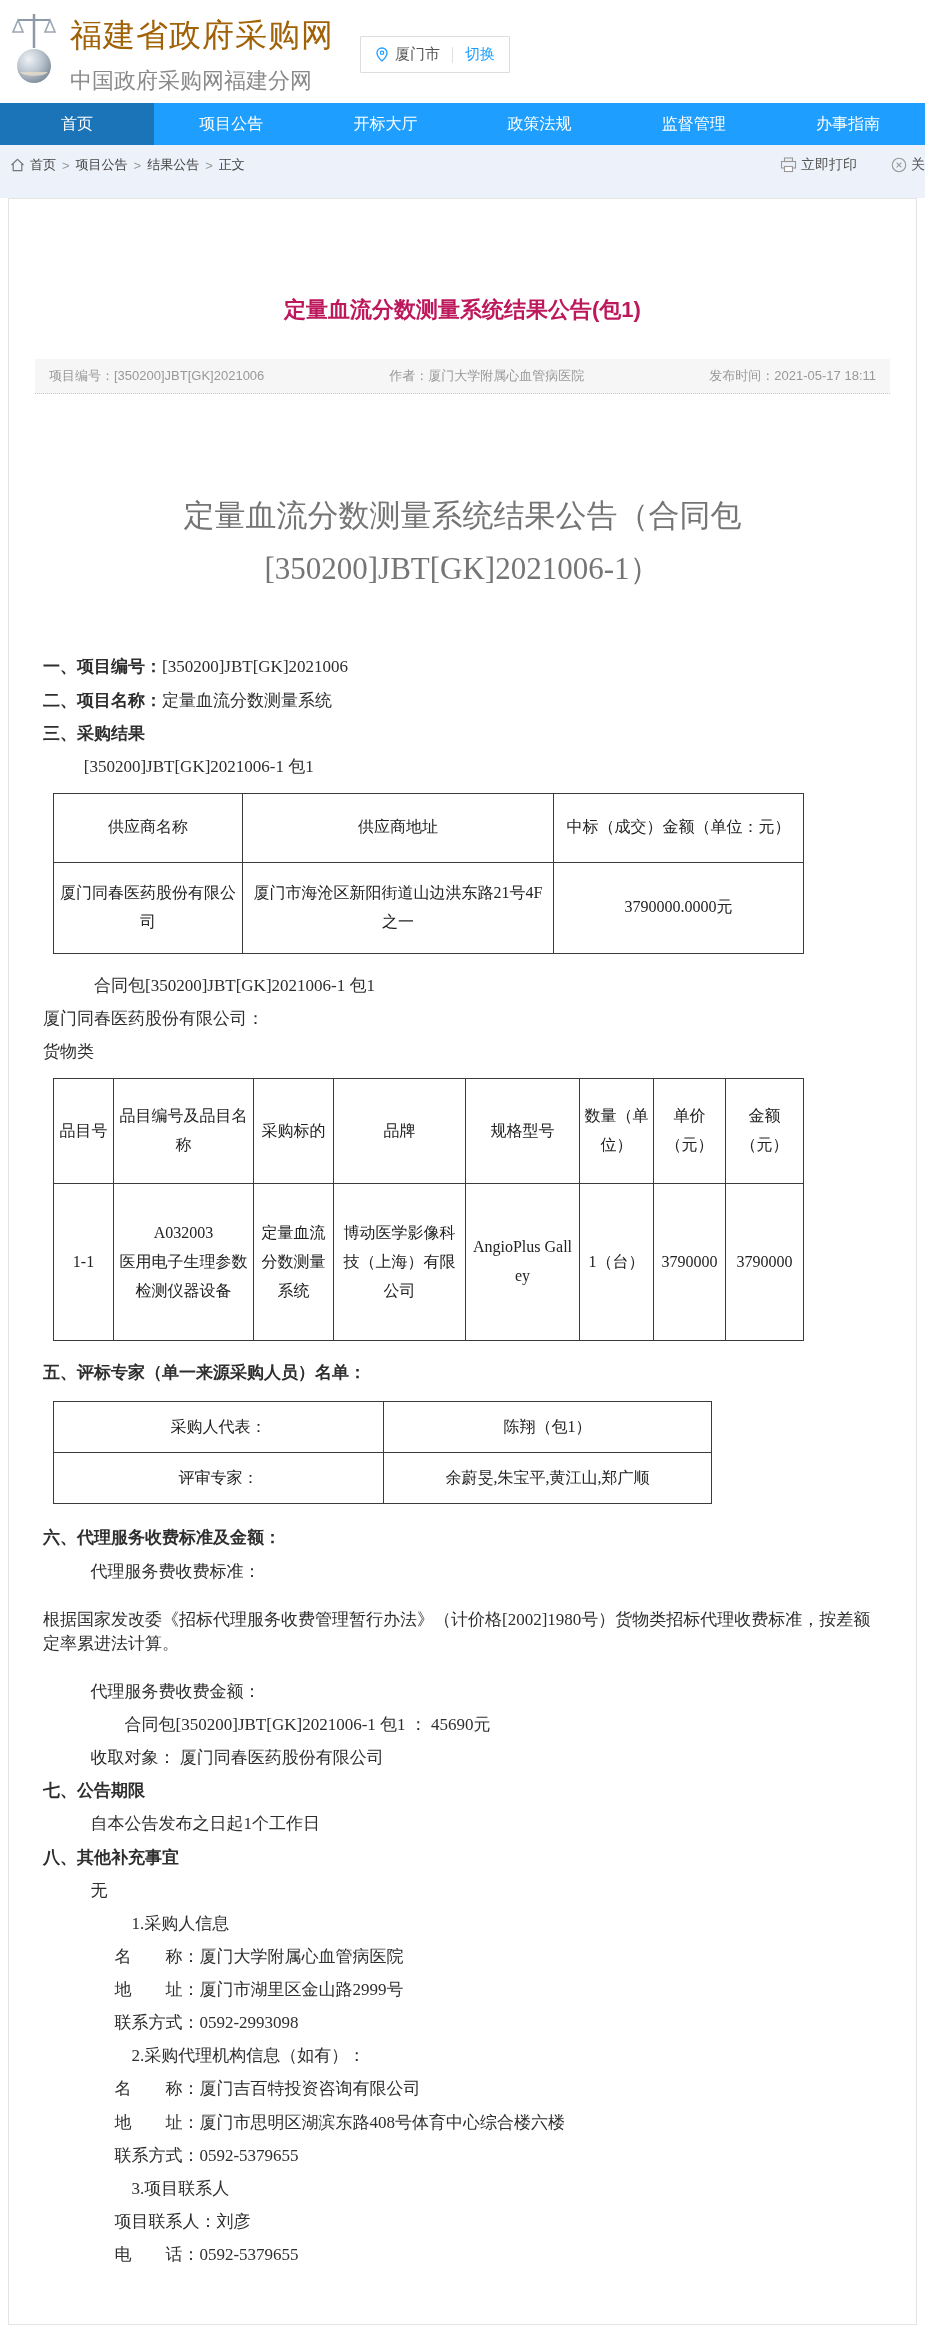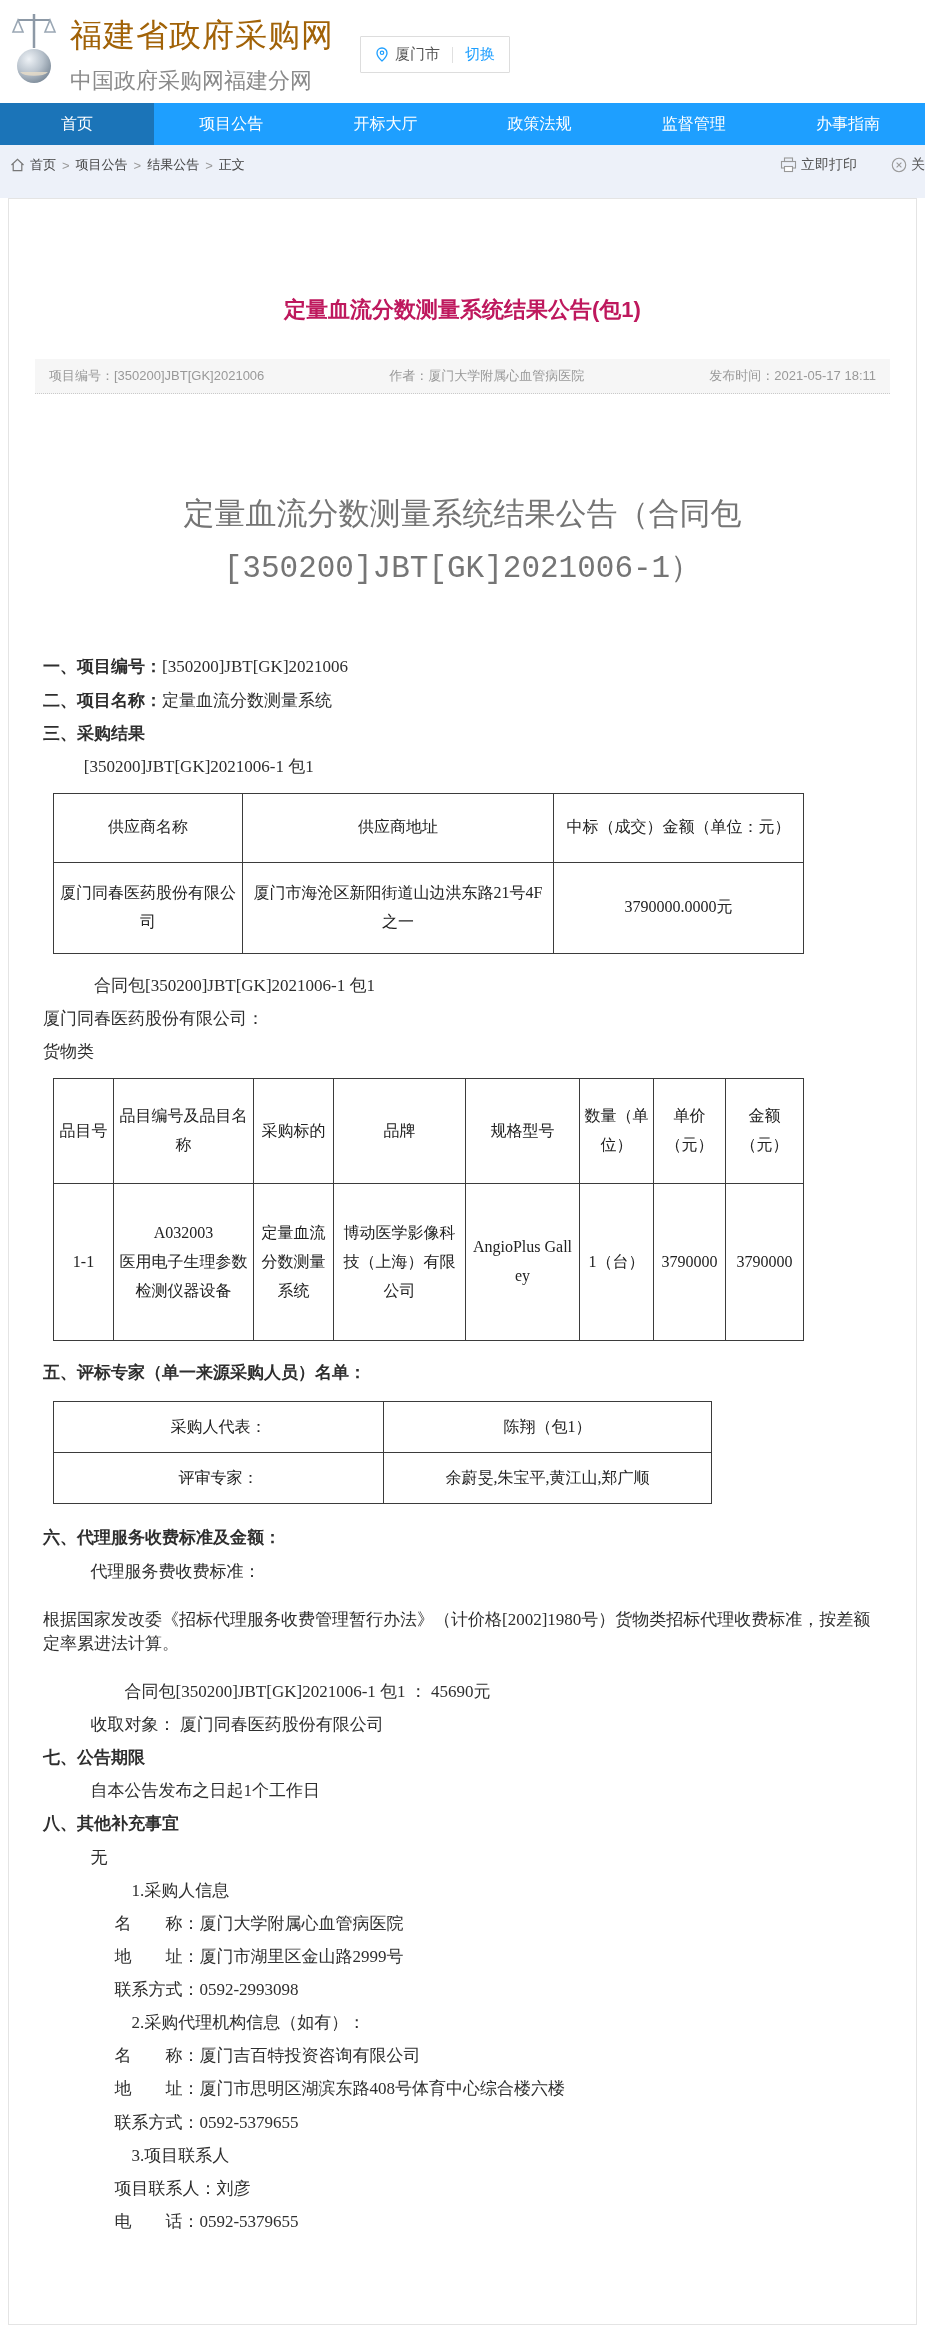--- a/index.html
+++ b/index.html
@@ -37,21 +37,21 @@
 
   
   .card{margin:0 8px;background:#fff;border:1px solid #e4e4e4;min-height:2095px;padding-bottom:30px;}
   .article-title{margin-top:96px;text-align:center;font-size:22px;font-weight:bold;color:#be185d;}
   .meta{display:flex;justify-content:space-between;margin:34px 26px 0;background:#f6f6f6;
         border-bottom:1px dotted #c9c9c9;padding:8px 14px;font-size:13px;color:#999;}
   .meta b{font-weight:normal;color:#999;}
 
   .serif{font-family:"Liberation Serif","DejaVu Serif",serif;}
   .heading{margin:96px auto 0;width:660px;font-size:31px;color:#757575;text-align:center;
-           line-height:1.7;font-weight:normal;font-family:Liberation Mono, monospace;}
+           line-height:1.7;font-weight:normal;}
 
   .body{margin:60px 40px 0 34px;font-size:17px;color:#2e2e2e;line-height:1.42;}
   .body p{margin:0 0 9px;}
   .body b{font-weight:bold;}
   .i24{padding-left:2.4em;}
   .i28{padding-left:2.8em;}
   .i30{padding-left:3em;}
   .i48{padding-left:4.8em;}
   .i42{padding-left:4.2em;}
   .i52{padding-left:5.2em;}
@@ -253,20 +253,21 @@
       <tr>
         <td>评审专家：</td>
         <td>余蔚旻,朱宝平,黄江山,郑广顺</td>
       </tr>
     </tbody>
       </table>
 
     <p><b>六、代理服务收费标准及金额：</b></p>
     <p class="i28">代理服务费收费标准：</p>
     <p class="gap-top gap-bot">根据国家发改委《招标代理服务收费管理暂行办法》（计价格[2002]1980号）货物类招标代理收费标准，按差额定率累进法计算。</p>
+    <p class="i28">代理服务费收费金额：</p>
     <p class="i48">合同包[350200]JBT[GK]2021006-1 包1 ： 45690元</p>
     <p class="i28">收取对象： 厦门同春医药股份有限公司</p>
 
     <p><b>七、公告期限</b></p>
     <p class="i28">自本公告发布之日起1个工作日</p>
 
     <p><b>八、其他补充事宜</b></p>
     <p class="i28">无</p>
 
     <p class="i52">1.采购人信息</p>

